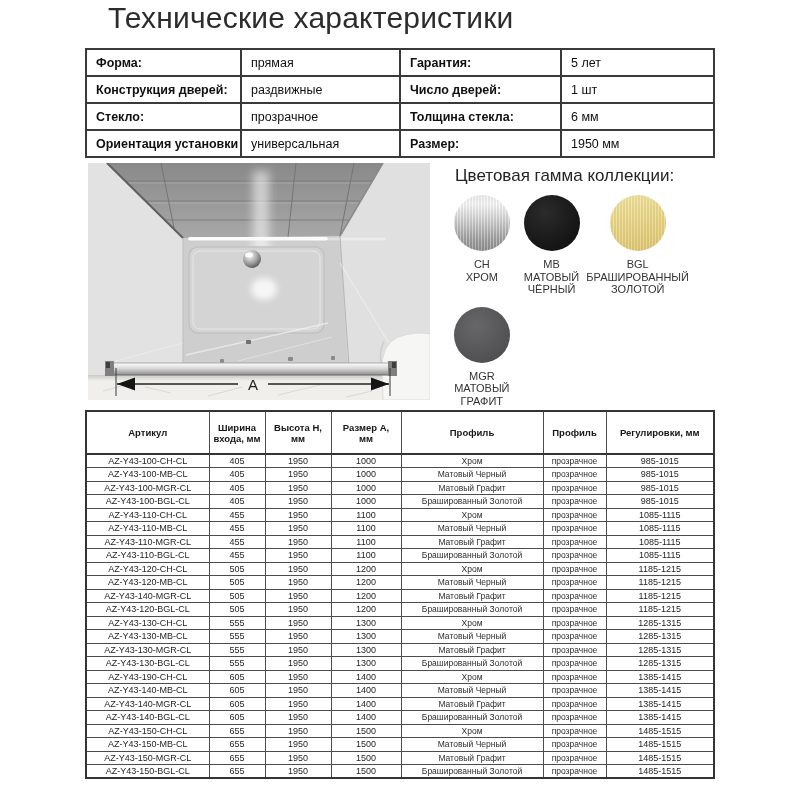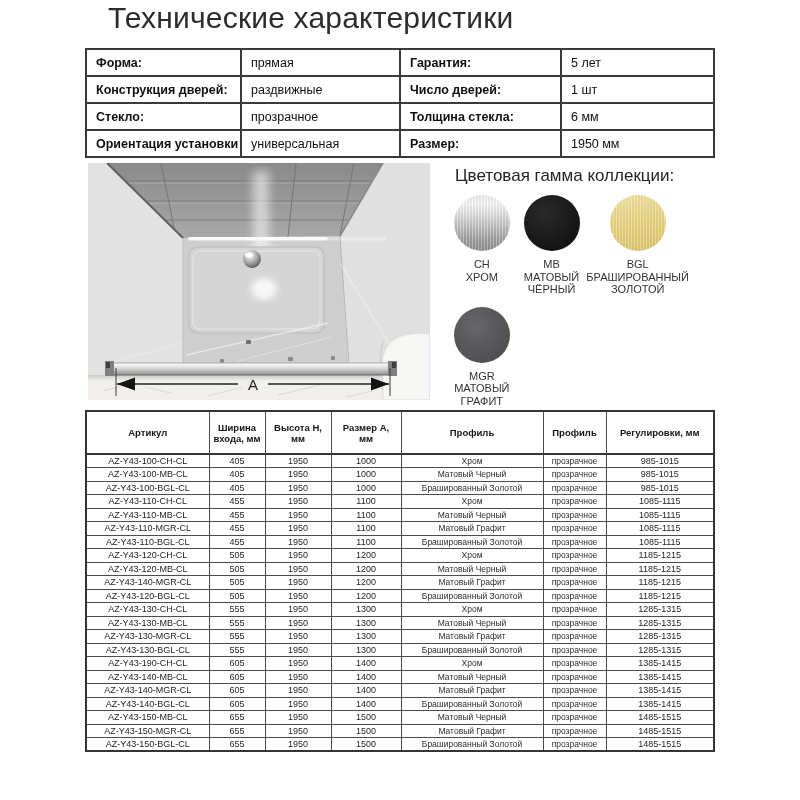--- a/index.html
+++ b/index.html
@@ -301,20 +301,29 @@
           <tr>
             <td class="c0">AZ-Y43-100-MB-CL</td>
             <td class="c1">405</td>
             <td class="c2">1950</td>
             <td class="c3">1000</td>
             <td class="c4">Матовый Черный</td>
             <td class="c5">прозрачное</td>
             <td class="c6">985-1015</td>
           </tr>
           <tr>
+            <td class="c0">AZ-Y43-100-MGR-CL</td>
+            <td class="c1">405</td>
+            <td class="c2">1950</td>
+            <td class="c3">1000</td>
+            <td class="c4">Матовый Графит</td>
+            <td class="c5">прозрачное</td>
+            <td class="c6">985-1015</td>
+          </tr>
+          <tr>
             <td class="c0">AZ-Y43-100-BGL-CL</td>
             <td class="c1">405</td>
             <td class="c2">1950</td>
             <td class="c3">1000</td>
             <td class="c4">Брашированный Золотой</td>
             <td class="c5">прозрачное</td>
             <td class="c6">985-1015</td>
           </tr>
           <tr>
             <td class="c0">AZ-Y43-110-CH-CL</td>
@@ -452,20 +461,29 @@
             <td class="c6">1385-1415</td>
           </tr>
           <tr>
             <td class="c0">AZ-Y43-140-BGL-CL</td>
             <td class="c1">605</td>
             <td class="c2">1950</td>
             <td class="c3">1400</td>
             <td class="c4">Брашированный Золотой</td>
             <td class="c5">прозрачное</td>
             <td class="c6">1385-1415</td>
+          </tr>
+          <tr>
+            <td class="c0">AZ-Y43-150-CH-CL</td>
+            <td class="c1">655</td>
+            <td class="c2">1950</td>
+            <td class="c3">1500</td>
+            <td class="c4">Хром</td>
+            <td class="c5">прозрачное</td>
+            <td class="c6">1485-1515</td>
           </tr>
           <tr>
             <td class="c0">AZ-Y43-150-MB-CL</td>
             <td class="c1">655</td>
             <td class="c2">1950</td>
             <td class="c3">1500</td>
             <td class="c4">Матовый Черный</td>
             <td class="c5">прозрачное</td>
             <td class="c6">1485-1515</td>
           </tr>

